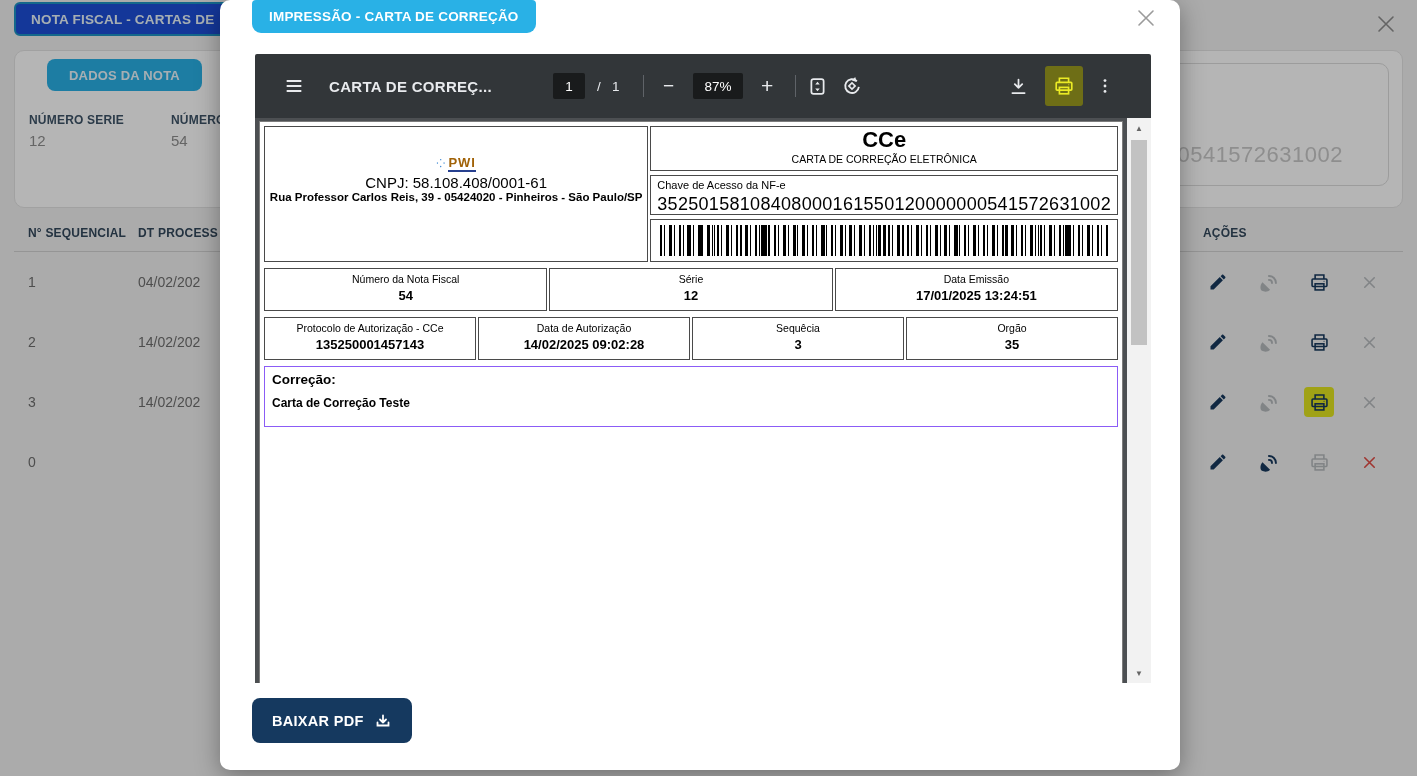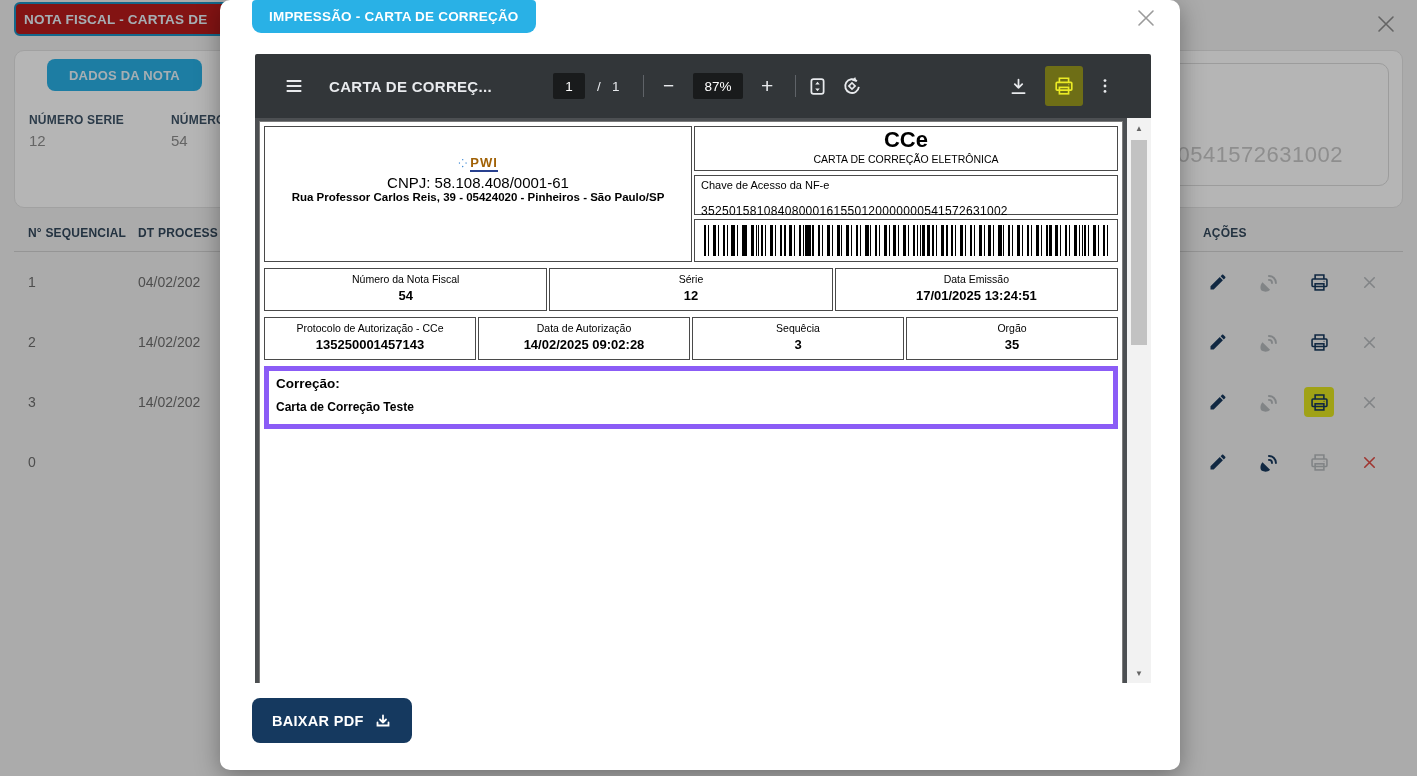--- a/index.html
+++ b/index.html
@@ -2,22 +2,22 @@
 <html><head>
 <meta charset="utf-8">
 <style>
   * { margin:0; padding:0; box-sizing:border-box; }
   html,body { width:1417px; height:776px; overflow:hidden;
     font-family:"Liberation Sans", sans-serif; background:#f1f1f1; }
 
   
   .bg-page { position:absolute; inset:0; background:#f1f1f1; }
   .bg-tab { position:absolute; left:14px; top:2px; height:34px; width:250px;
-    background:#b91c1c; border:2px solid #1d93c4; border-radius:6px; color:#eaf6fc;
-    font-weight:bold; font-size:13.5px; display:flex; align-items:center; padding:0 8px;
+    background:#1d4ed8; border:2px solid #1d93c4; border-radius:6px; color:#eaf6fc;
+    font-weight:bold; font-size:13.5px; display:flex; align-items:center; padding:0 15px;
     white-space:nowrap; overflow:hidden; letter-spacing:.2px; }
   .bg-close { position:absolute; top:12px; right:19px; width:24px; height:24px; color:#8d8d8d; cursor:pointer; }
   .bg-card { position:absolute; left:14px; top:50px; width:1389px; height:158px;
     background:#fff; border:1px solid #e3e3e3; border-radius:10px; }
   .bg-card-tab { position:absolute; left:32px; top:8px; height:32px; padding:8px 22px;
     background:#29b1e6; border-radius:8px; color:#eaf6fc; font-weight:bold; font-size:13px;
     display:flex; align-items:center; letter-spacing:.2px; }
   .bg-field-label { position:absolute; font-size:12px; font-weight:bold; color:#3e5468; letter-spacing:.2px; }
   .bg-field-value { position:absolute; font-size:15px; color:#8f8f8f; }
   .bg-chave-box { position:absolute; right:13px; top:12px; width:390px; height:123px;
@@ -88,33 +88,33 @@
     border-bottom:2px solid #27408f; }
   .company-name { font-size:16px; margin-top:20px; }
   .company-cnpj { font-size:15px; margin-top:3px; }
   .company-addr { font-size:11.5px; font-weight:bold; }
   .doc-right { flex:1; margin-left:2px; display:flex; flex-direction:column; gap:4px; }
   .cce-box { height:45px; border:1px solid #4a4a4a; text-align:center; }
   .cce-title { font-size:22px; font-weight:800; line-height:24px; margin-top:1px; }
   .cce-subtitle { font-size:10.5px; margin-top:1px; }
   .chave-box { height:40px; border:1px solid #4a4a4a; padding:3px 6px; text-align:left; }
   .chave-label { font-size:11px; }
-  .chave-value { font-size:12px; margin-top:13px; letter-spacing:.3px; }
+  .chave-value { font-size:18px; margin-top:3px; letter-spacing:.3px; }
   .barcode-box { flex:1; border:1px solid #4a4a4a; padding:5px 9px; }
   .barcode { height:100%;
     background-image:
       repeating-linear-gradient(90deg,#000 0 2px,transparent 2px 4px,#000 4px 5px,transparent 5px 9px,#000 9px 12px,transparent 12px 14px,#000 14px 15px,transparent 15px 19px),
       repeating-linear-gradient(90deg,#000 0 1px,transparent 1px 27px),
       repeating-linear-gradient(90deg,transparent 0 40px,#000 40px 43px,transparent 43px 61px);
   }
   .fields-row { display:flex; gap:2px; margin-top:6px; }
   .fcell { flex:1; border:1px solid #4a4a4a; text-align:center; padding:4px 2px 7px; }
   .flabel { font-size:10.5px; }
   .fvalue { font-size:13px; font-weight:bold; margin-top:3px; }
-  .correcao { border:5px solid #8b5cf6; margin-top:6px; padding:5px 7px 10px; }
+  .correcao { border:1px solid #8b5cf6; margin-top:6px; padding:5px 7px 16px; }
   .correcao-label { font-size:13.5px; font-weight:bold; }
   .correcao-text { font-size:12px; font-weight:bold; margin-top:9px; }
 
   
   .download-btn { position:absolute; left:32px; top:698px; height:45px; padding:0 20px;
     background:#15395f; border:none; border-radius:8px; color:#fff; font-weight:bold;
     font-size:14.5px; display:flex; align-items:center; gap:10px; cursor:pointer;
     font-family:"Liberation Sans", sans-serif; letter-spacing:.3px; }
 </style>
 </head>

